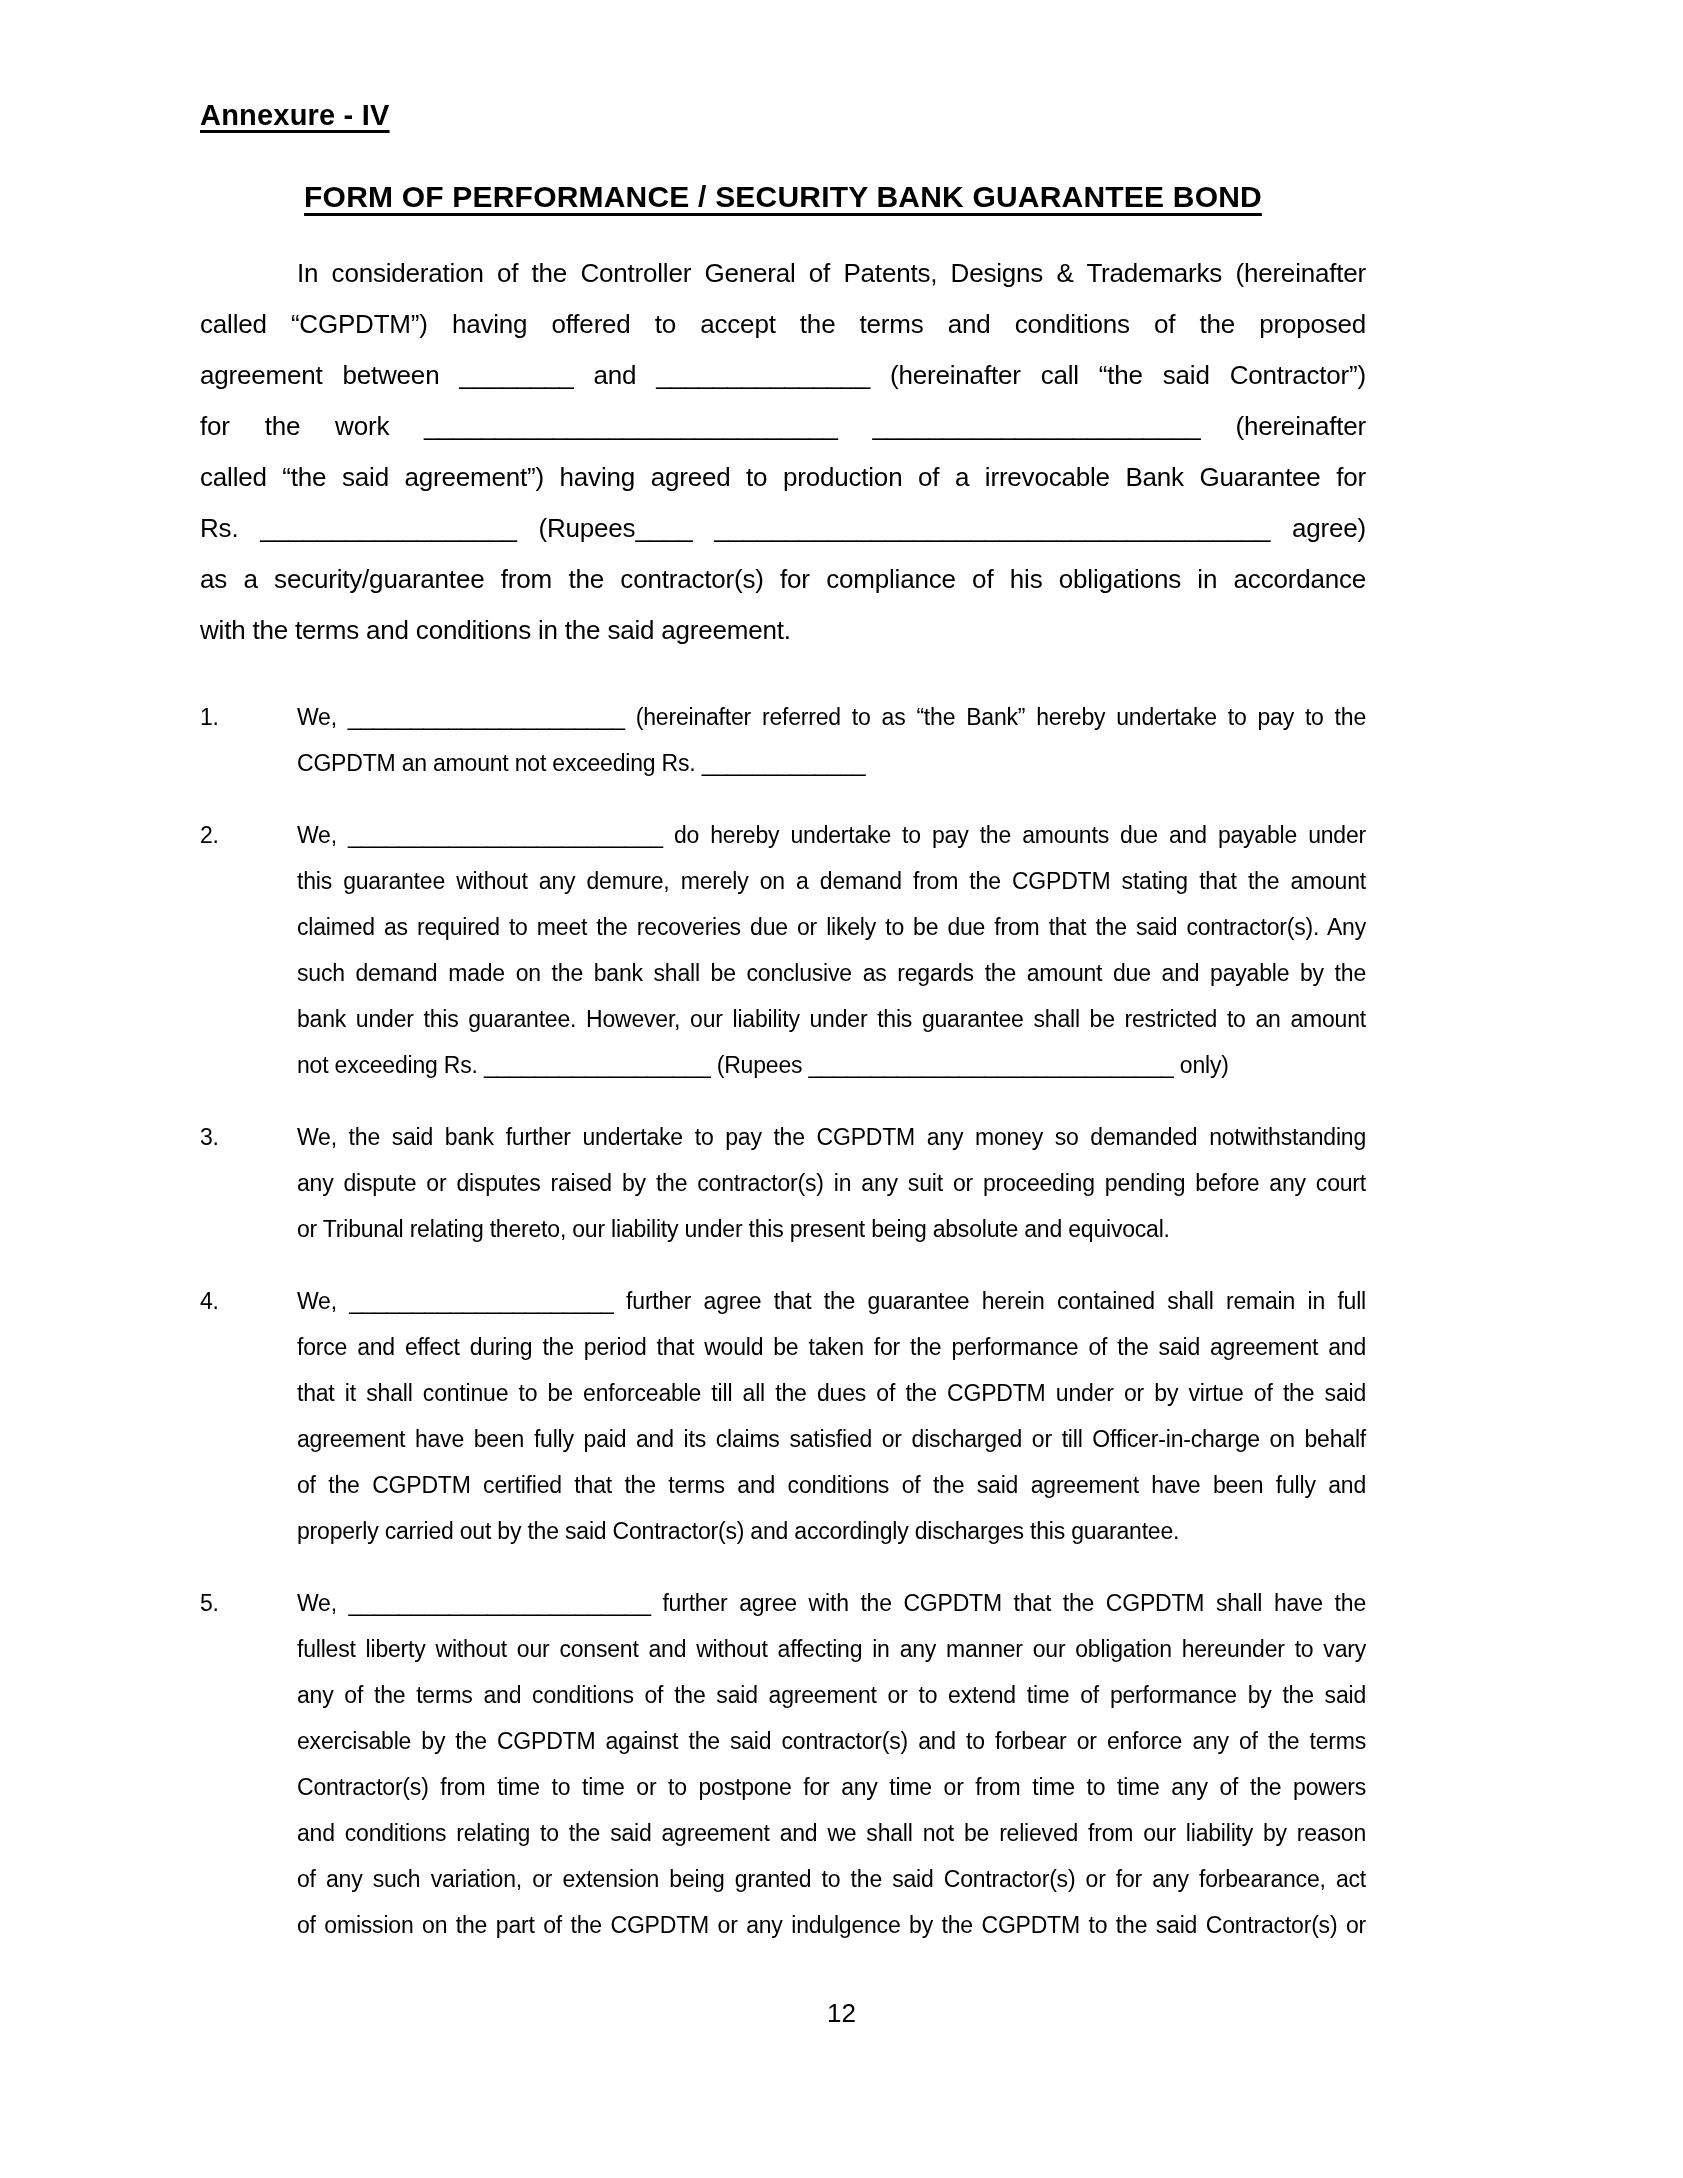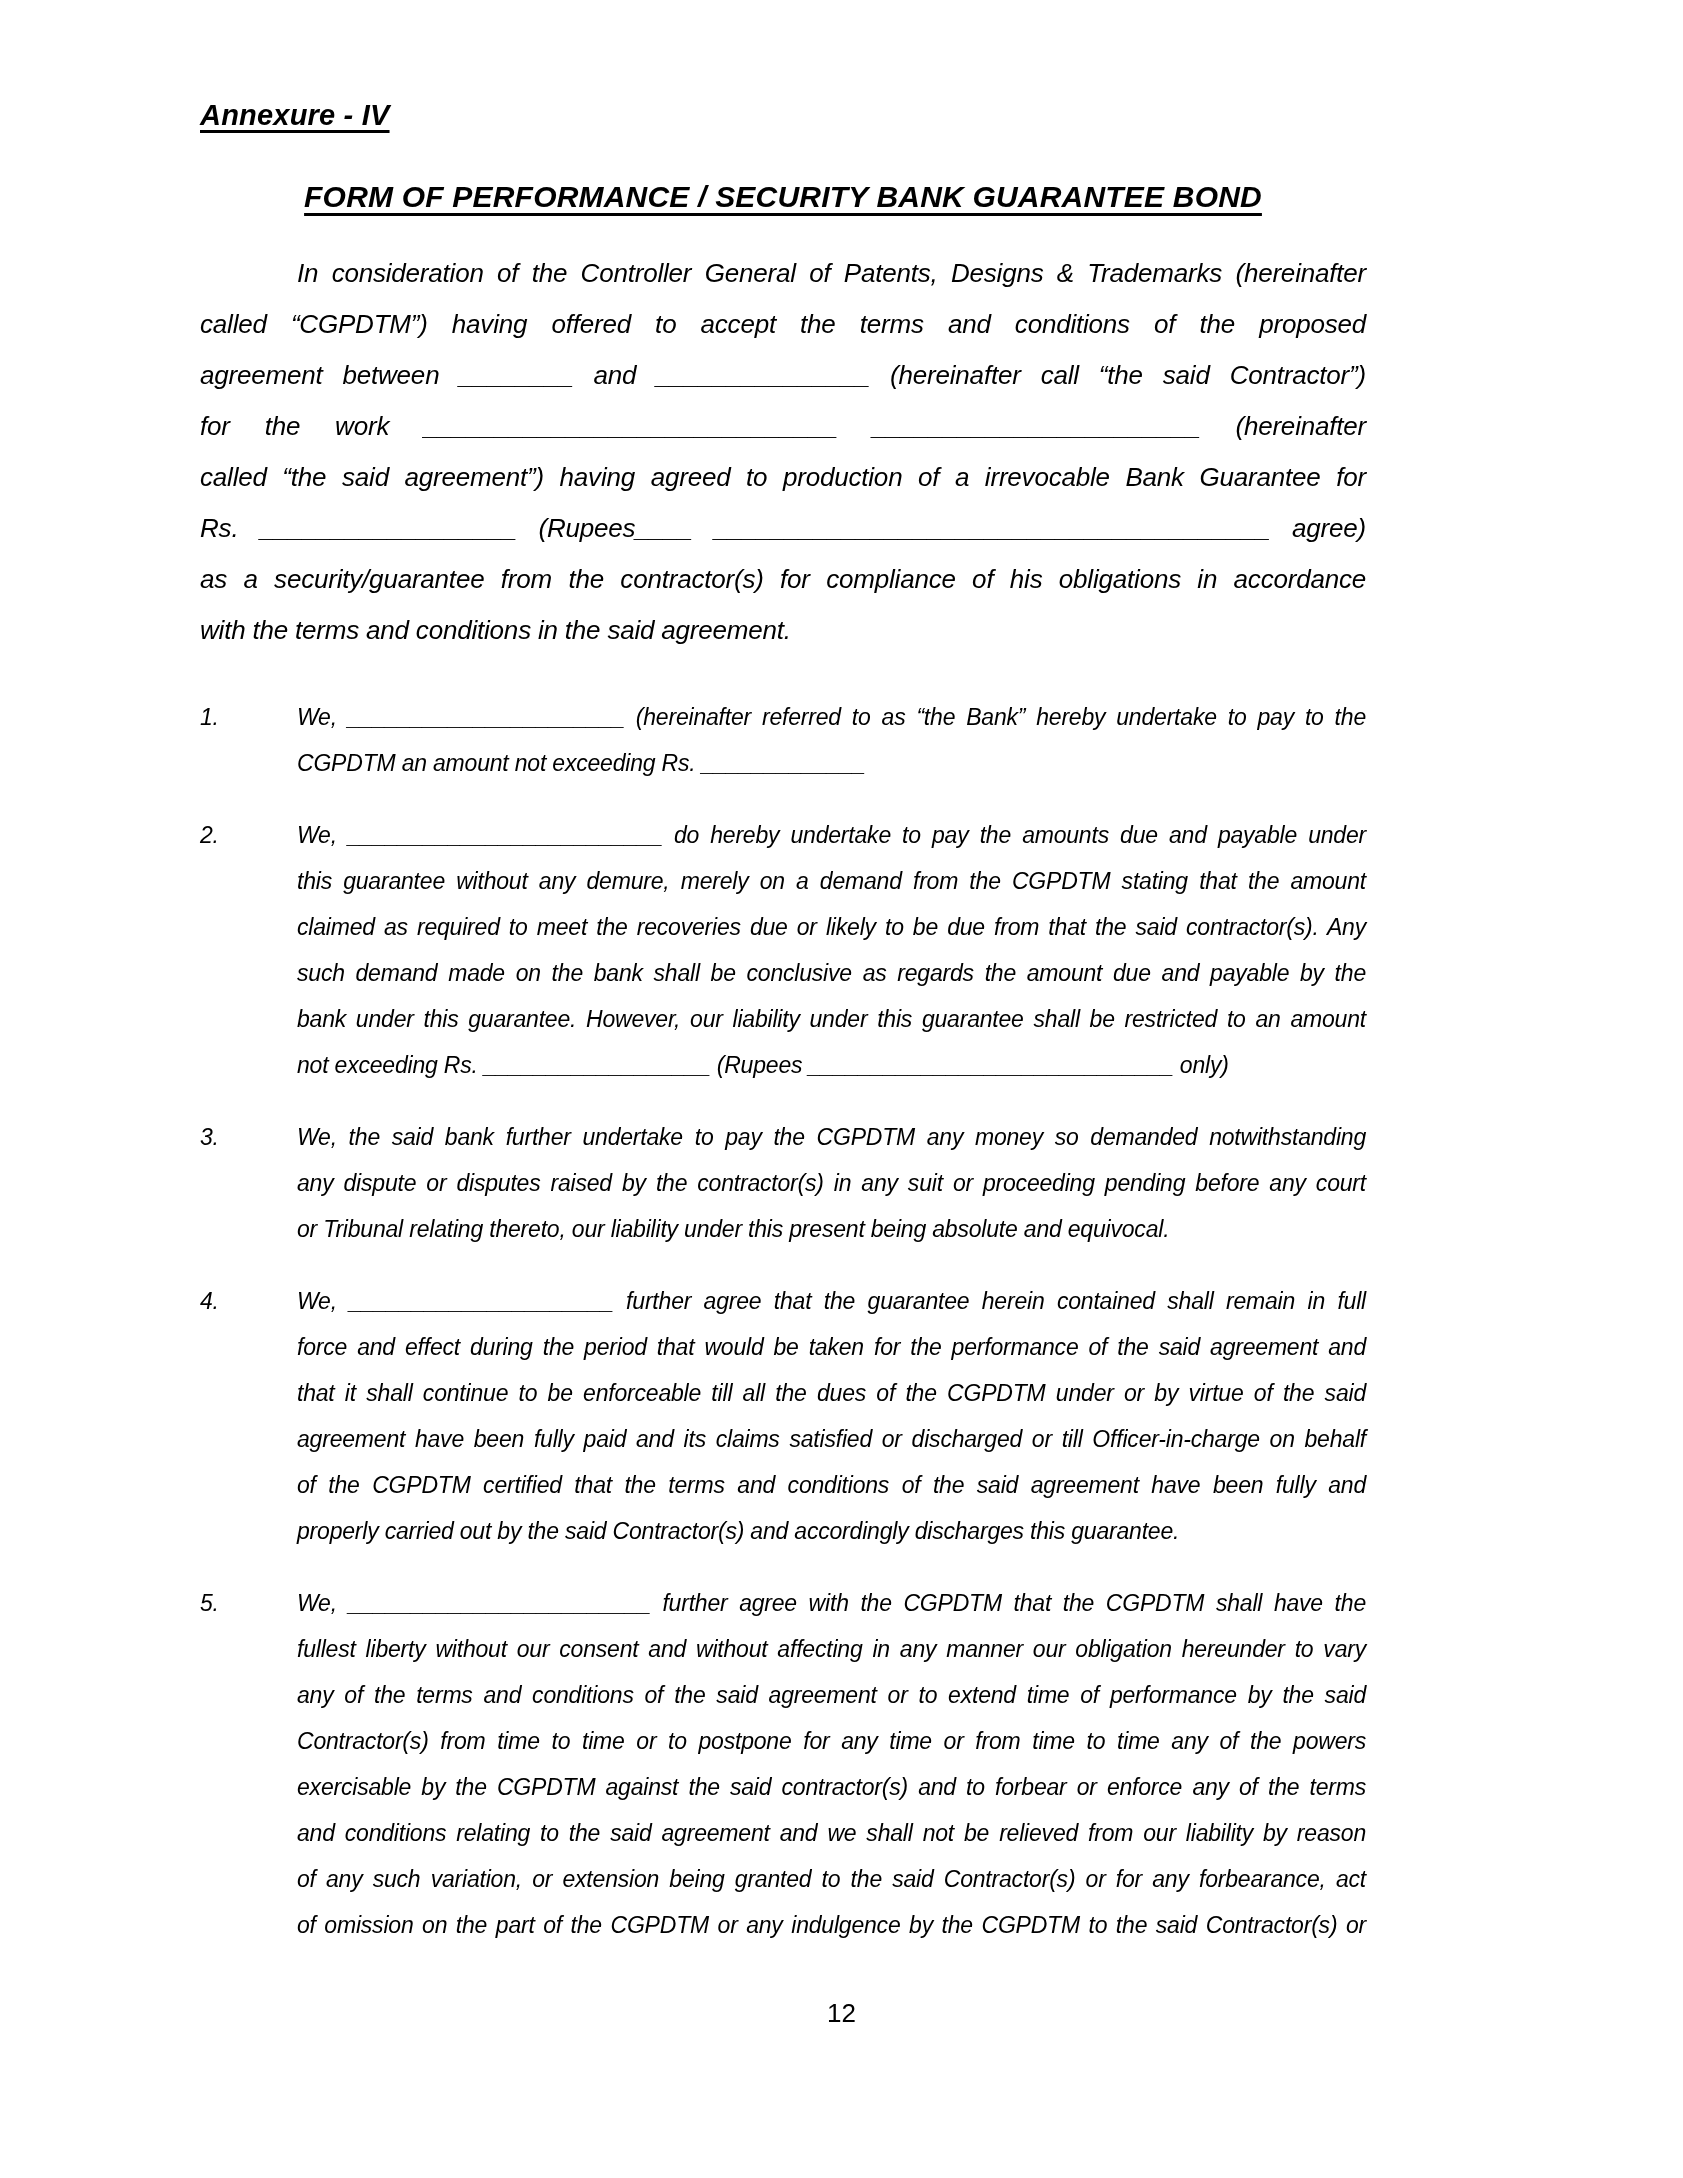--- a/index.html
+++ b/index.html
@@ -10,21 +10,20 @@
     color: #000000;
     font-family: "Liberation Sans", "DejaVu Sans", sans-serif;
     position: relative;
     overflow: hidden;
   }
   .sheet {
     box-sizing: border-box;
     width: 1566px;
     height: 2178px;
     padding: 99px 200px 0 200px;
-    font-style: italic;
   }
   .annexure {
     font-size: 29px;
     font-weight: bold;
     letter-spacing: 0.2px;
   }
   .annexure span { text-decoration: underline; text-underline-offset: 5px; text-decoration-thickness: 3px; }
   .doc-title {
     margin-top: 48px;
     text-align: center;
@@ -118,22 +117,22 @@
         <div class="line stretch">that it shall continue to be enforceable till all the dues of the CGPDTM under or by virtue of the said</div>
         <div class="line stretch">agreement have been fully paid and its claims satisfied or discharged or till Officer-in-charge on behalf</div>
         <div class="line stretch">of the CGPDTM certified that the terms and conditions of the said agreement have been fully and</div>
         <div class="line ragged">properly carried out by the said Contractor(s) and accordingly discharges this guarantee.</div>
       </div>
       <div class="item">
         <span class="num">5.</span>
         <div class="line stretch">We, ________________________ further agree with the CGPDTM that the CGPDTM shall have the</div>
         <div class="line stretch">fullest liberty without our consent and without affecting in any manner our obligation hereunder to vary</div>
         <div class="line stretch">any of the terms and conditions of the said agreement or to extend time of performance by the said</div>
+        <div class="line stretch">exercisable by the CGPDTM against the said contractor(s) and to forbear or enforce any of the terms</div>
         <div class="line stretch">Contractor(s) from time to time or to postpone for any time or from time to time any of the powers</div>
-        <div class="line stretch">exercisable by the CGPDTM against the said contractor(s) and to forbear or enforce any of the terms</div>
         <div class="line stretch">and conditions relating to the said agreement and we shall not be relieved from our liability by reason</div>
         <div class="line stretch">of any such variation, or extension being granted to the said Contractor(s) or for any forbearance, act</div>
         <div class="line stretch">of omission on the part of the CGPDTM or any indulgence by the CGPDTM to the said Contractor(s) or</div>
       </div>
     </div>
 
 </div>
 
 <div class="page-number">12</div>
 

